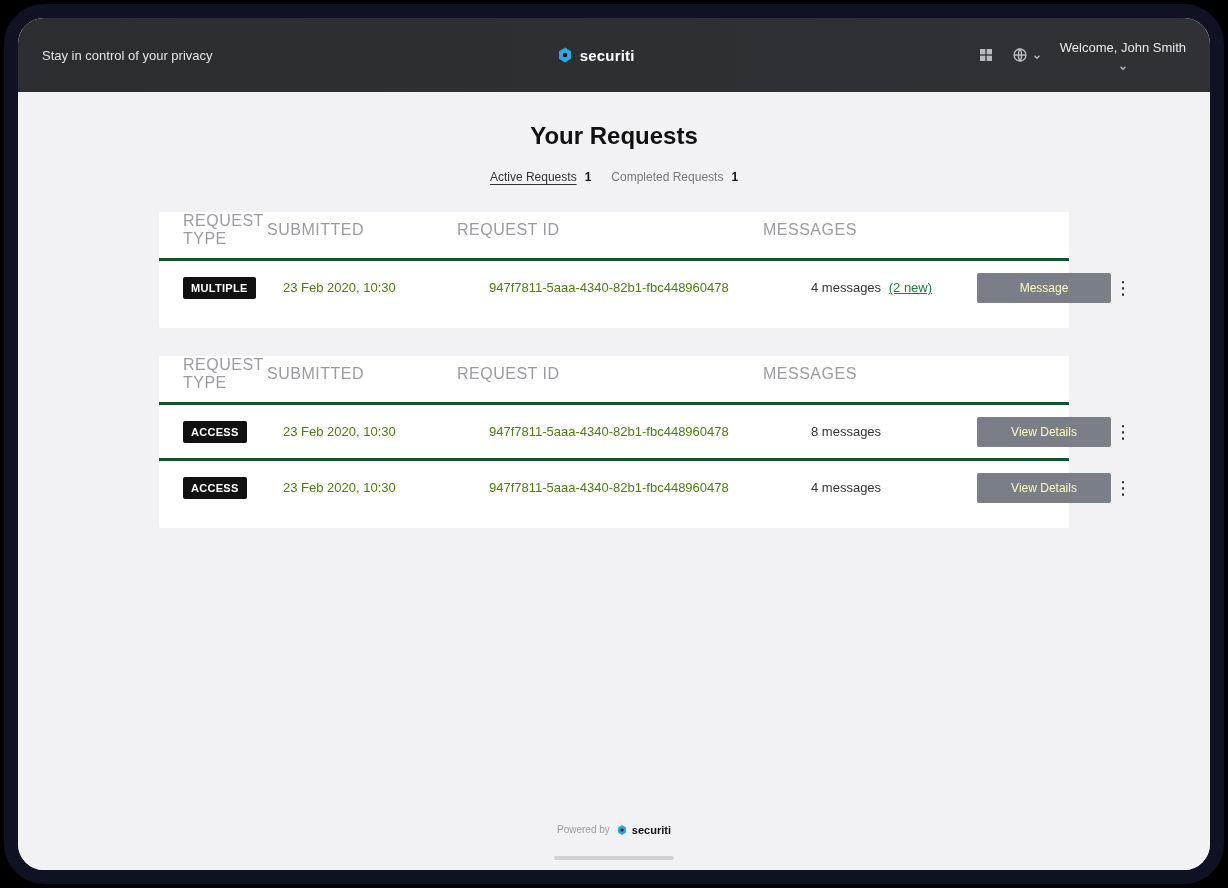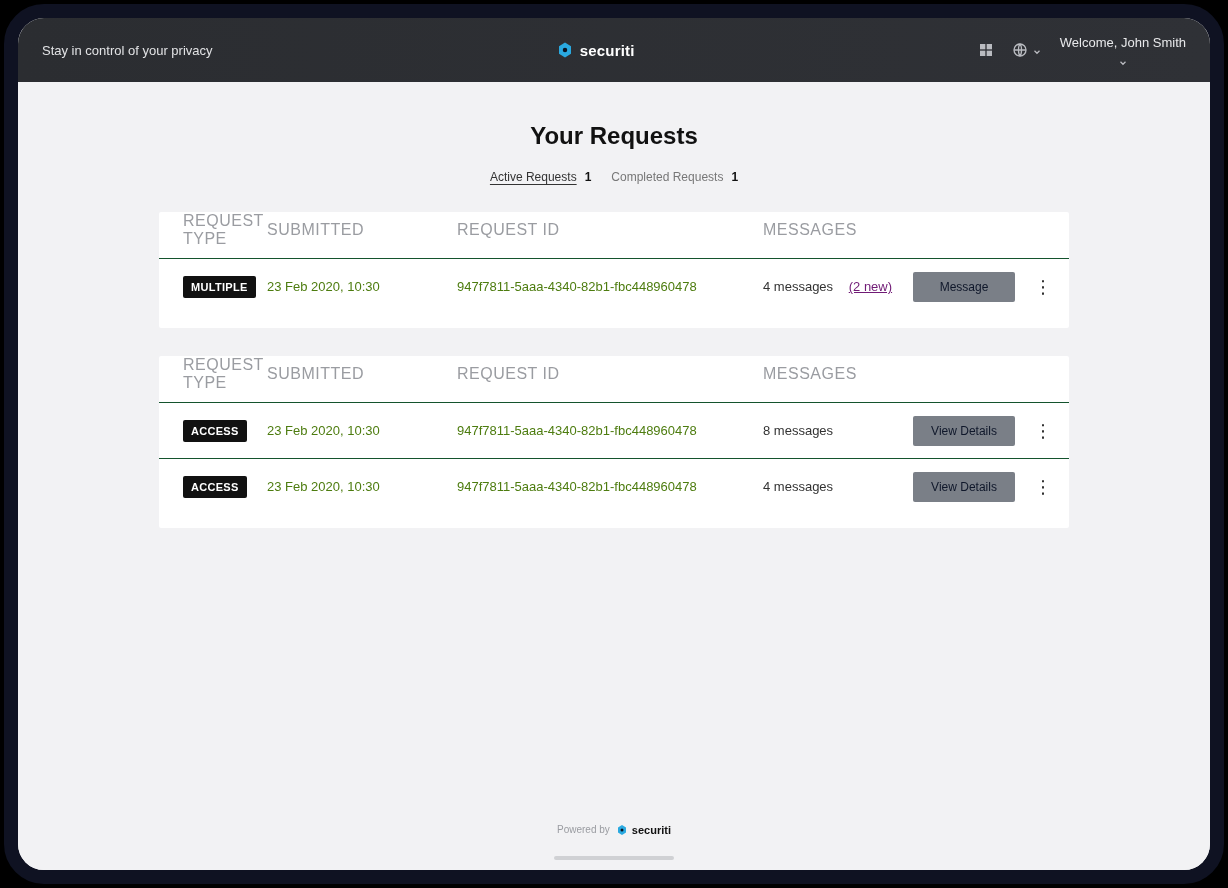--- a/index.html
+++ b/index.html
@@ -20,21 +20,21 @@
     background: #f2f2f4;
   }
   .screen {
     position: absolute;
     inset: 0;
     display: flex;
     flex-direction: column;
   }
   
   .topbar {
-    height: 64px;
+    height: 74px;
     background: #2f3136;
     background: linear-gradient(to right, #2b2d31, #2f3136);
     display: flex;
     align-items: center;
     justify-content: space-between;
     padding: 0 24px;
     color: #d8d9db;
     font-size: 13px;
   }
   .topbar .left { font-size: 13px; color: #e2e3e5; }
@@ -49,21 +49,21 @@
   .icon-btn { display:inline-flex; align-items:center; gap:4px; cursor:pointer; color:#b9bbc0; }
   .icon-btn svg { width:16px; height:16px; }
   .welcome { color:#e8e9eb; font-size:13px; display:flex; align-items:center; gap:6px; cursor:pointer;flex-direction:column; }
   .chev { width:10px; height:10px; }
   .chev svg { width:10px; height:10px; }
   
   .content {
     flex: 1;
     overflow: auto;
     background: #f2f2f4;
-    padding: 40px 0 24px 0;
+    padding: 30px 0 24px 0;
     display: flex;
     flex-direction: column;
     align-items: center;
   }
   .page-title { font-size: 24px; font-weight: 600; color: #111; }
   .tabs { margin-top: 20px; display:flex; gap:20px; font-size:12px; color:#777; }
   .tab { display:flex; gap:8px; align-items:baseline; cursor:pointer; }
   .tab.active .tab-label { color:#333; text-decoration: underline; text-underline-offset: 3px; }
   .tab .tab-label { }
   .tab .tab-count { color:#111; font-weight:600; }
@@ -76,26 +76,26 @@
   }
   .card h2 { font-size: 20px; font-weight: 600; color:#111; padding: 28px 24px 18px 24px; }
   .thead, .row {
     display:grid;
     grid-template-columns: 84px 190px 306px 150px 110px 40px;
     align-items:center;
     padding: 0 24px;
     column-gap: 0px;
   }
   .thead { font-size: 16px; letter-spacing:.5px; color:#9a9ca1; text-transform: uppercase; padding-bottom: 10px; }
-  .row { height: 56px; border-top:1px solid #14532d; }
+  .row { height: 56px; border-top:3px solid #14532d;gap:16px; }
   .badge { display:inline-block; background:#111; color:#fff; font-size:11px; font-weight:600; padding:5px 8px; border-radius:2px; letter-spacing:.3px; }
   .cell { font-size: 13px; color:#4d7c0f; }
   .msg { font-size:13px; color:#333; }
-  .msg .new { color:#701a75; margin-left:12px;text-decoration:underline; }
-  .btn { background:#7a7f87; color:#0f172a; border:none; border-radius:2px; font-size:12px; padding:8px 18px; cursor:pointer; width:102px; text-align:center; }
+  .msg .new { color:#15803d; margin-left:4px;text-decoration:underline; }
+  .btn { background:#7a7f87; color:#fef9c3; border:none; border-radius:2px; font-size:12px; padding:8px 18px; cursor:pointer; width:134px; text-align:center; }
   .more { font-size:18px; color:#222; cursor:pointer; text-align:center; }
   .footer { margin-top: auto; padding: 32px 0 10px 0; display:flex; justify-content:center; gap:6px; font-size:10px; color:#9a9ca1; }
   .footer .brand { display:flex; align-items:center; gap:4px; color:#111; font-weight:600; font-size:11px; }
   .footer .brand .logo-icon { width:12px; height:12px; }
   .footer .brand .logo-icon svg { width:12px; height:12px; }
   .home-handle {
     position:absolute; bottom:10px; left:50%; transform:translateX(-50%);
     width:120px; height:4px; background:#d0d1d4; border-radius:3px;
   }
 </style>

